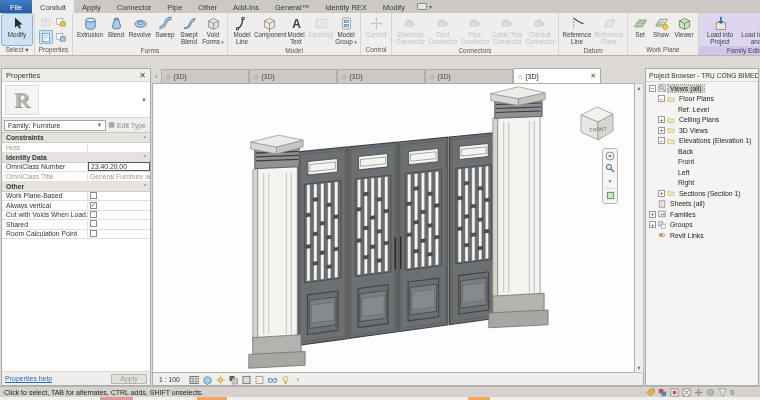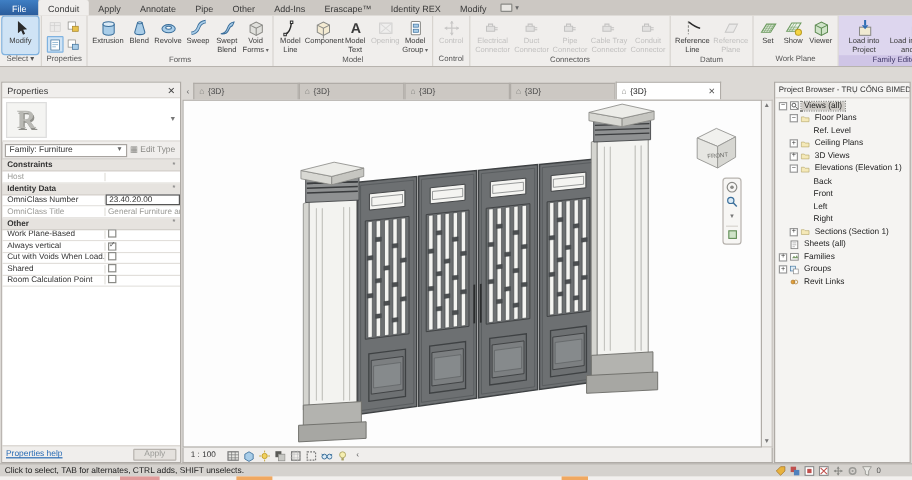--- a/index.html
+++ b/index.html
@@ -105,25 +105,25 @@
 </style>
 </head>
 <body>
 
 <div class="app">
 
   <div class="tabrow" id="tabrow">
       <div class="rtab file">File</div>
       <div class="rtab active">Conduit</div>
       <div class="rtab">Apply</div>
-      <div class="rtab">Annotate</div>
+      <div class="rtab">Connector</div>
       <div class="rtab">Pipe</div>
       <div class="rtab">Other</div>
       <div class="rtab">Add-Ins</div>
-      <div class="rtab">Erascape™</div>
+      <div class="rtab">General™</div>
       <div class="rtab">Identity REX</div>
       <div class="rtab">Modify</div>
       <div class="rtoggle">
         <span class="box"></span>
         <span>▾</span>
       </div>
     </div>
 
   <div class="ribbon" id="ribbon">
       <div class="rgroup">

